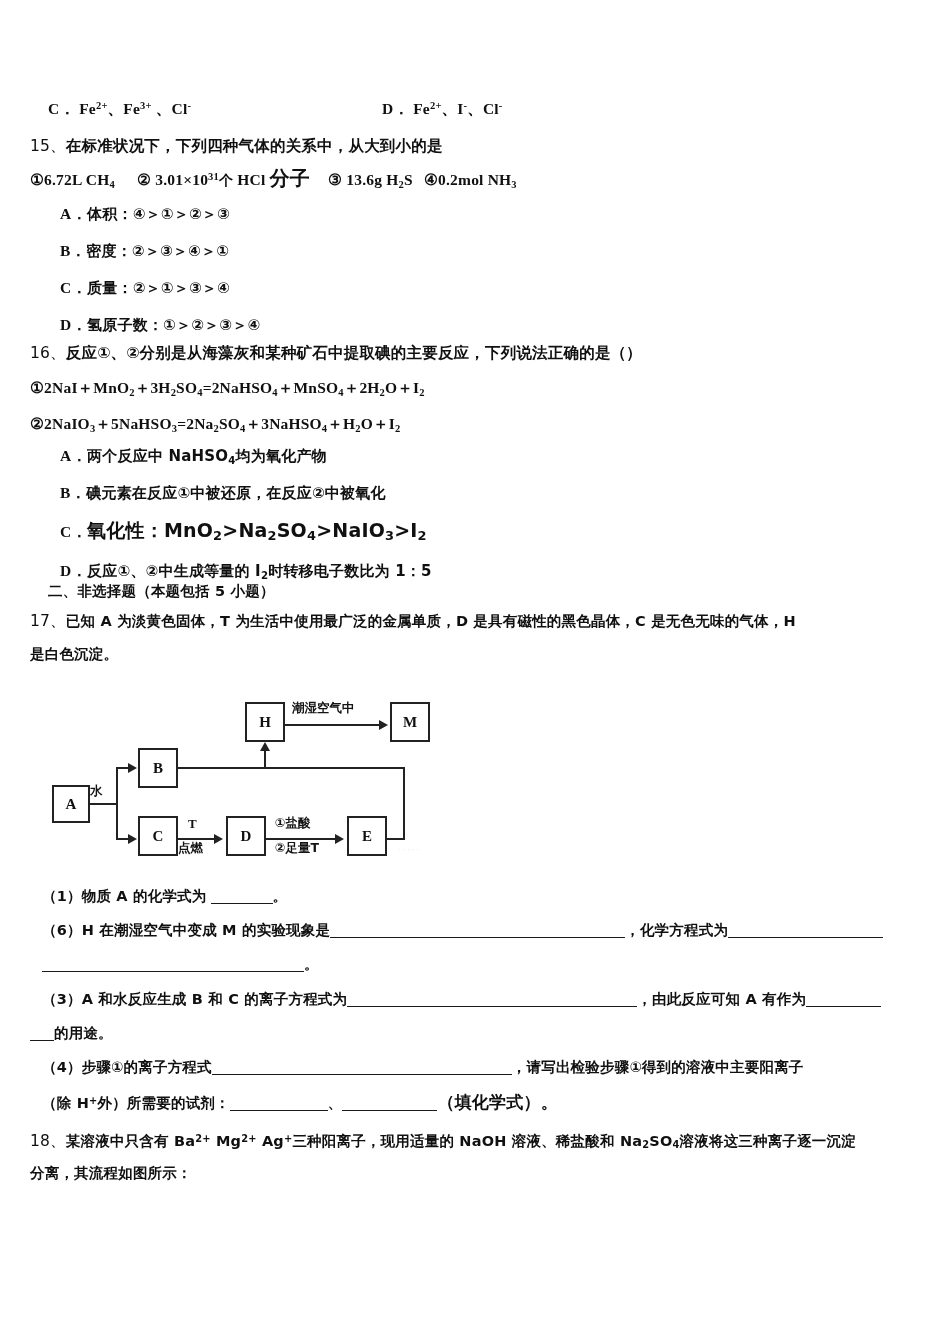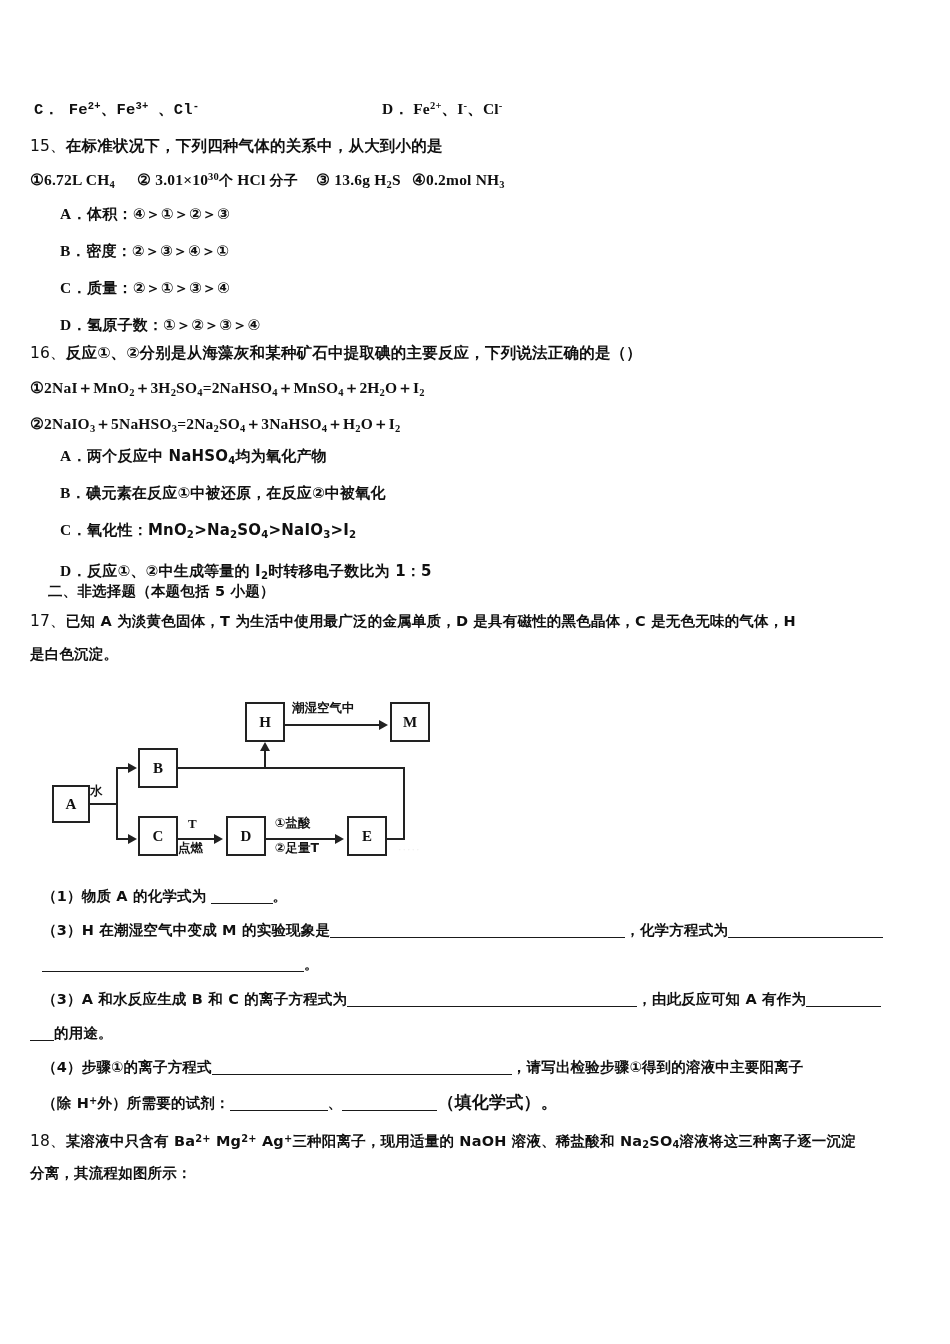--- a/index.html
+++ b/index.html
@@ -103,34 +103,34 @@
     color: #f0f0f0;
     font-family: "DejaVu Sans", sans-serif;
     letter-spacing: 1px;
   }
 </style>
 </head>
 <body>
 
 <div class="page">
 
-  <div class="ln bold" style="left:34px; top:96px;font-family:Liberation Mono, monospace;">
+  <div class="ln bold" style="left:48px; top:96px;">
     <span>C．</span><span>&nbsp;Fe<sup>2+</sup>、Fe<sup>3+</sup> 、Cl<sup>-</sup></span>
   </div>
   <div class="ln bold" style="left:382px; top:96px;">
     <span>D．</span><span>&nbsp;Fe<sup>2+</sup>、I<sup>-</sup>、Cl<sup>-</sup></span>
   </div>
 
   <div class="ln" style="left:30px; top:136px;">
     <span class="qnum cjk-n">15、</span><span class="cjk">在标准状况下，下列四种气体的关系中，从大到小的是</span>
   </div>
   <div class="ln bold" style="left:30px; top:167px;">
     <span>①6.72L CH<sub>4</sub></span>
     <span style="display:inline-block;width:14px"></span>
-    <span>② 3.01×10<sup>30</sup><span class="cjk" style="font-size:14px">个</span> HCl <span class="cjk" style="font-size:14px">分子</span></span>
+    <span>② 3.01×10<sup>31</sup><span class="cjk" style="font-size:14px">个</span> HCl <span class="cjk" style="font-size:20px">分子</span></span>
     <span style="display:inline-block;width:10px"></span>
     <span>③ 13.6g H<sub>2</sub>S</span>
     <span style="display:inline-block;width:3px"></span>
     <span>④0.2mol NH<sub>3</sub></span>
   </div>
 
   <div class="ln" style="left:60px; top:204px;">
     <span class="optlabel">A．</span><span class="cjk" style="font-size:15px">体积：④＞①＞②＞③</span>
   </div>
   <div class="ln" style="left:60px; top:241px;">
@@ -153,21 +153,21 @@
     ②2NaIO<sub>3</sub>＋5NaHSO<sub>3</sub>=2Na<sub>2</sub>SO<sub>4</sub>＋3NaHSO<sub>4</sub>＋H<sub>2</sub>O＋I<sub>2</sub>
   </div>
 
   <div class="ln" style="left:60px; top:446px;">
     <span class="optlabel">A．</span><span class="cjk" style="font-size:15px">两个反应中 NaHSO<sub>4</sub>均为氧化产物</span>
   </div>
   <div class="ln" style="left:60px; top:483px;">
     <span class="optlabel">B．</span><span class="cjk" style="font-size:15px">碘元素在反应①中被还原，在反应②中被氧化</span>
   </div>
   <div class="ln" style="left:60px; top:520px;">
-    <span class="optlabel">C．</span><span class="cjk" style="font-size:15px">氧化性：MnO<sub>2</sub>&gt;Na<sub>2</sub>SO<sub>4</sub>&gt;NaIO<sub>3</sub>&gt;I<sub>2</sub></span>
+    <span class="optlabel">C．</span><span class="cjk" style="font-size:19px">氧化性：MnO<sub>2</sub>&gt;Na<sub>2</sub>SO<sub>4</sub>&gt;NaIO<sub>3</sub>&gt;I<sub>2</sub></span>
   </div>
   <div class="ln" style="left:60px; top:549px;margin-top:12px;">
     <span class="optlabel">D．</span><span class="cjk" style="font-size:15px">反应①、②中生成等量的 I<sub>2</sub>时转移电子数比为 1：5</span>
   </div>
 
   <div class="ln" style="left:30px; top:581px;margin-left:18px;">
     <span class="cjk" style="font-size:14.5px">二、非选择题（本题包括 5 小题）</span>
   </div>
 
   <div class="ln" style="left:30px; top:611px;">
@@ -235,21 +235,21 @@
   </div>
 
   <div class="watermark">·····</div>
 
   <div class="ln" style="left:42px; top:886px;">
     <span class="cjk" style="font-size:14.5px">（1）物质 A 的化学式为</span>
     <span class="blank-u" style="width:62px"></span><span class="cjk" style="font-size:14.5px">。</span>
   </div>
 
   <div class="ln" style="left:42px; top:920px;">
-    <span class="cjk" style="font-size:14.5px">（3）H 在潮湿空气中变成 M 的实验现象是</span><span class="blank-u" style="width:295px"></span><span class="cjk" style="font-size:14.5px">，化学方程式为</span><span class="blank-u" style="width:155px"></span>
+    <span class="cjk" style="font-size:14.5px">（6）H 在潮湿空气中变成 M 的实验现象是</span><span class="blank-u" style="width:295px"></span><span class="cjk" style="font-size:14.5px">，化学方程式为</span><span class="blank-u" style="width:155px"></span>
   </div>
   <div class="ln" style="left:42px; top:954px;">
     <span class="blank-u" style="width:262px"></span><span class="cjk" style="font-size:14.5px">。</span>
   </div>
 
   <div class="ln" style="left:42px; top:989px;">
     <span class="cjk" style="font-size:14.5px">（3）A 和水反应生成 B 和 C 的离子方程式为</span><span class="blank-u" style="width:290px"></span><span class="cjk" style="font-size:14.5px">，由此反应可知 A 有作为</span><span class="blank-u" style="width:75px"></span>
   </div>
   <div class="ln" style="left:30px; top:1023px;">
     <span class="blank-u" style="width:24px"></span><span class="cjk" style="font-size:14.5px">的用途。</span>

